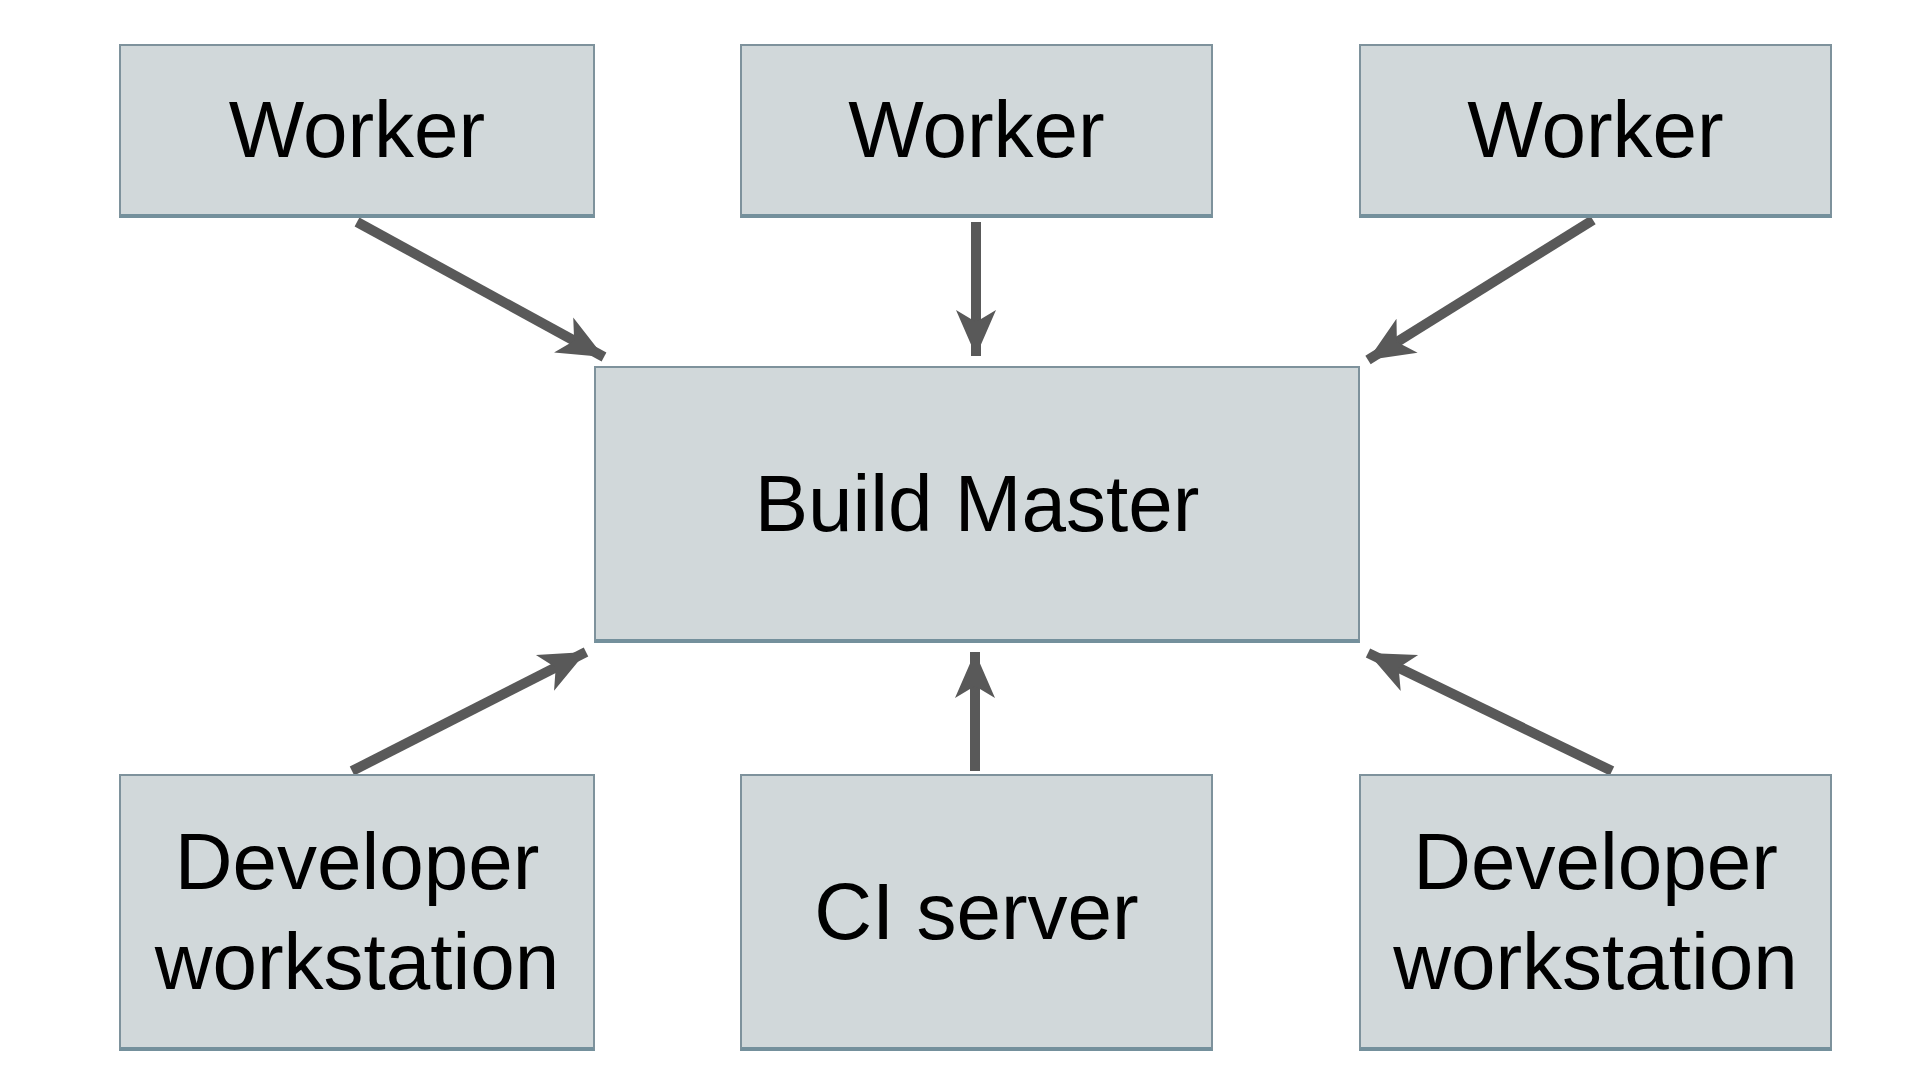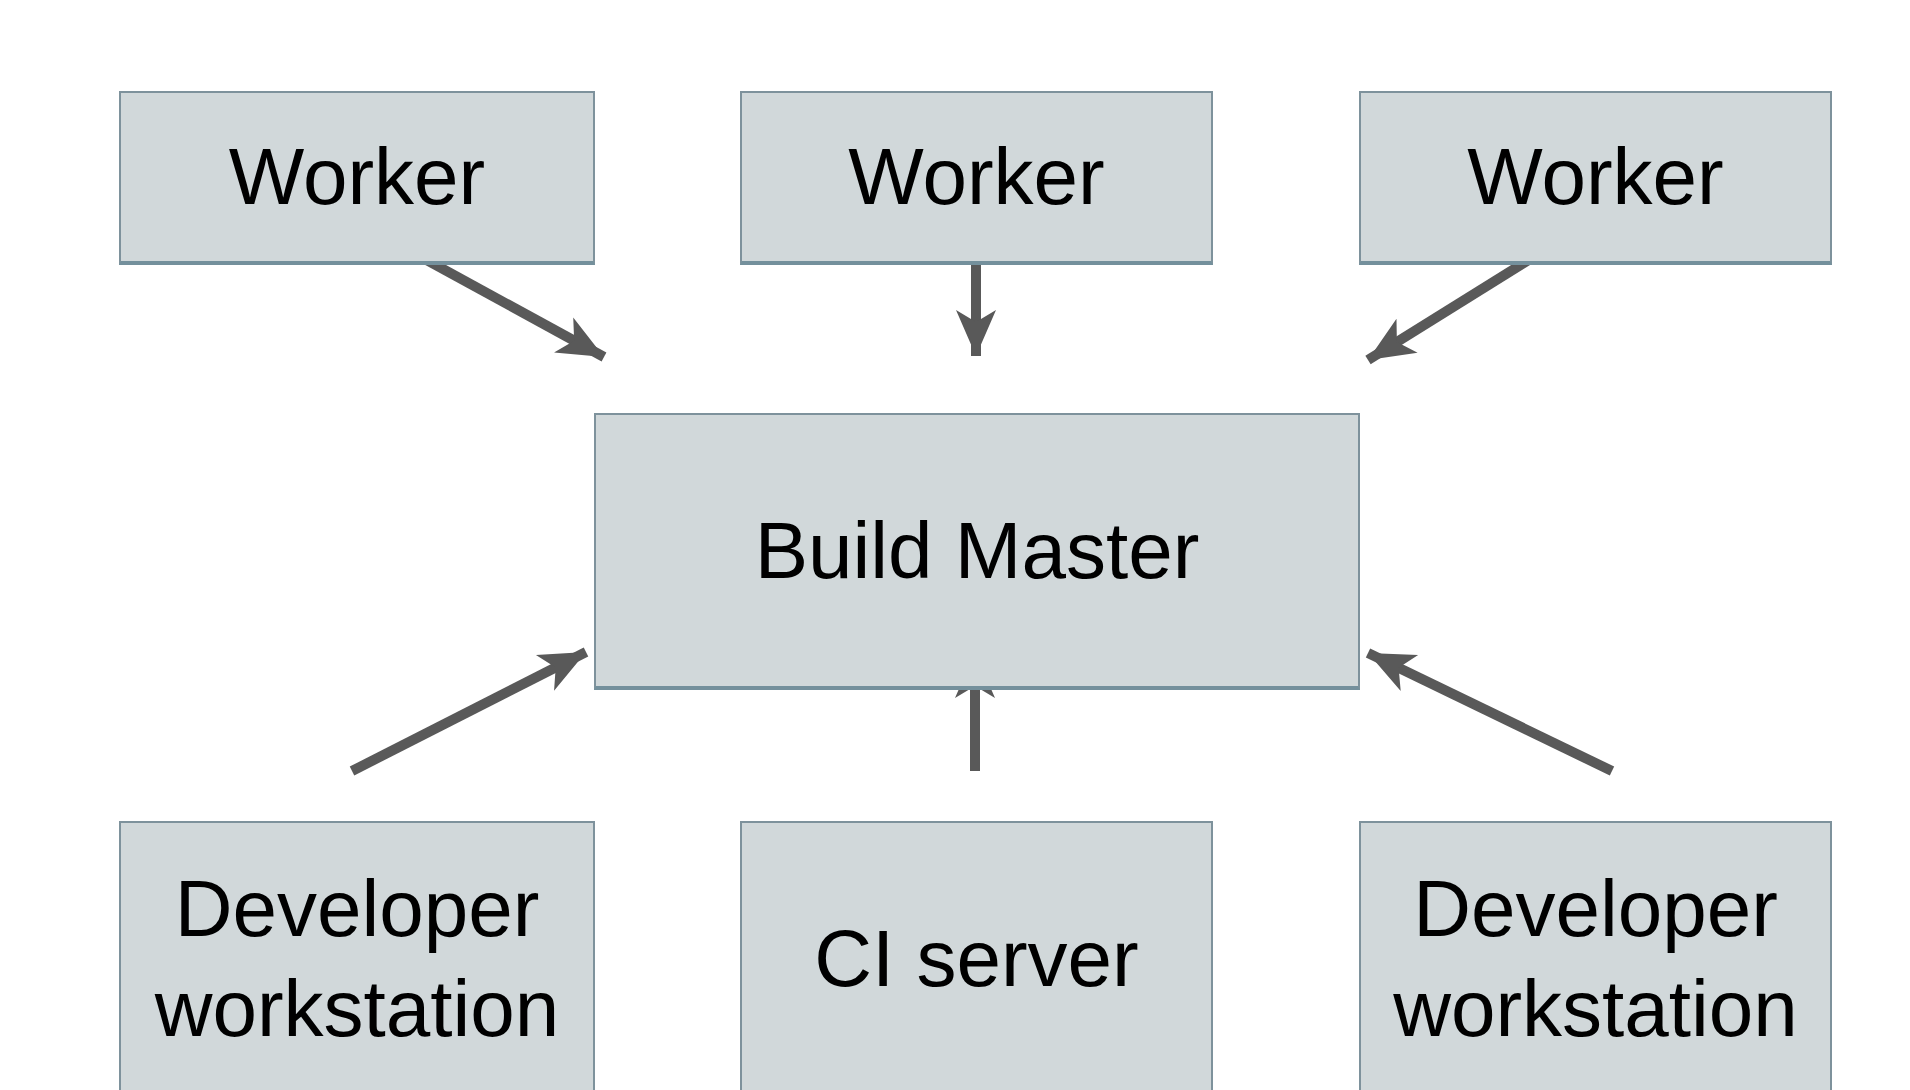--- a/index.html
+++ b/index.html
@@ -38,21 +38,20 @@
     border-bottom:4px solid var(--box-border-dark);
     display:flex;
     flex-direction:column;
     align-items:center;
     justify-content:center;
     color:var(--text);
     font-size:80px;
     line-height:100px;
     text-align:center;
     white-space:nowrap;
-    margin-top:47px;
   }
   #n-worker1{left:119px;top:44px;width:476px;height:174px;}
   #n-worker2{left:740px;top:44px;width:473px;height:174px;}
   #n-worker3{left:1359px;top:44px;width:473px;height:174px;}
   #n-build-master{left:594px;top:366px;width:766px;height:277px;align-items:center;}
   #n-dev-left{left:119px;top:774px;width:476px;height:277px;}
   #n-ci-server{left:740px;top:774px;width:473px;height:277px;}
   #n-dev-right{left:1359px;top:774px;width:473px;height:277px;}
   .node-line{display:block;}
   .node-line:empty{display:none;}

